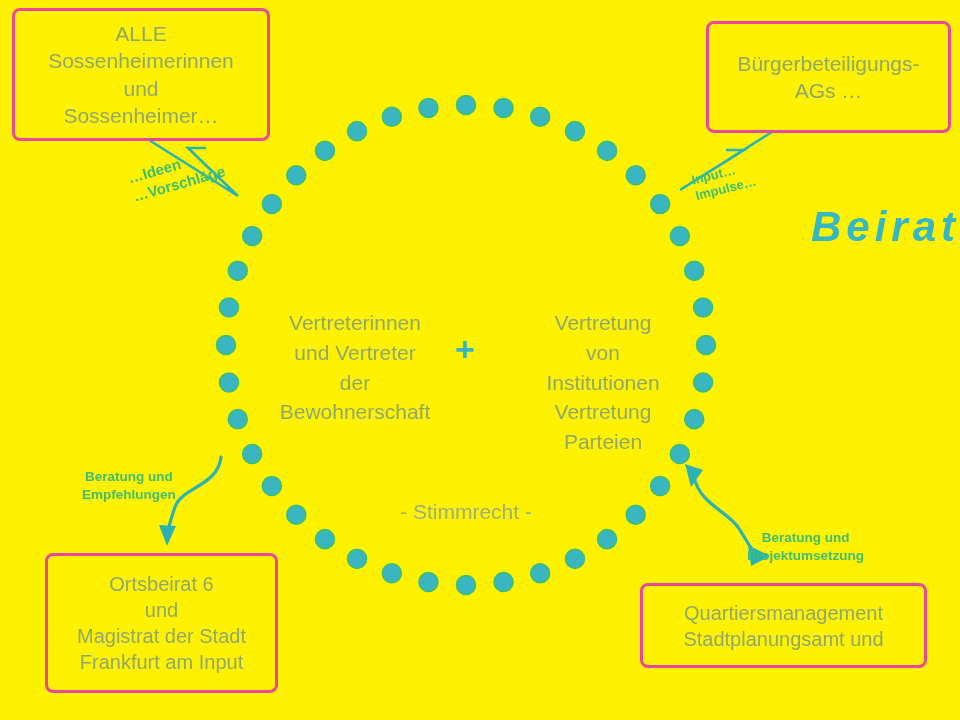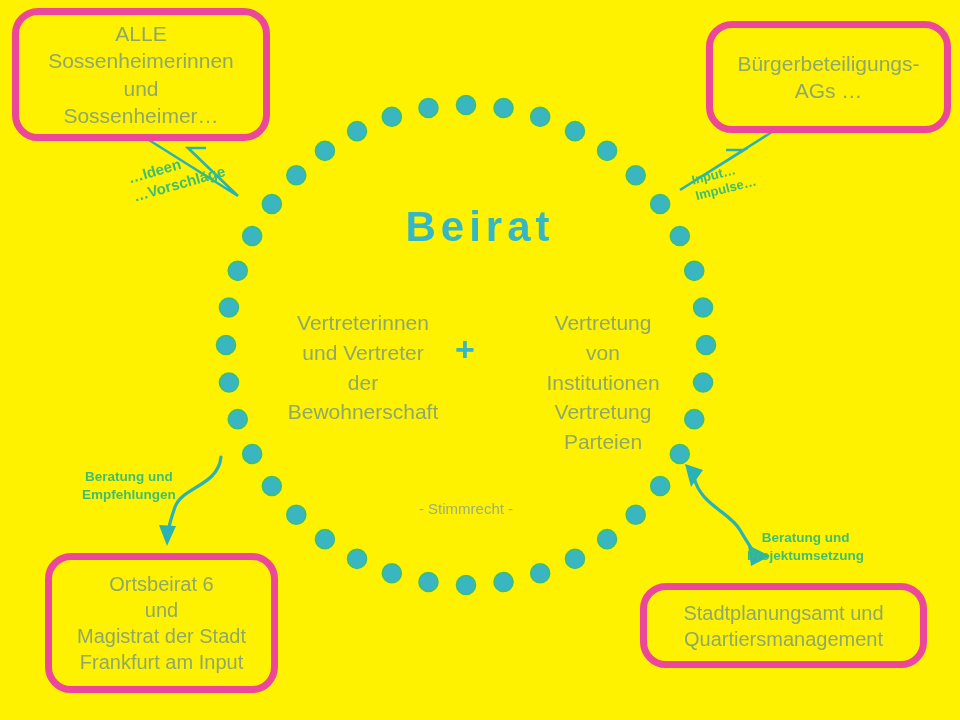--- a/index.html
+++ b/index.html
@@ -9,65 +9,66 @@
     font-family:"Liberation Sans", sans-serif;
     overflow:hidden;
     position:relative;
   }
   .stage{position:absolute;inset:0;width:960px;height:720px;}
 
   svg.layer{position:absolute;left:0;top:0;width:960px;height:720px;pointer-events:none;}
 
   .callout{
     position:absolute;
-    border:7px solid #ec4899;
-    border-radius:26px;
+    border:3px solid #ec4899;
+    border-radius:8px;
     background:#FFF200;
     box-sizing:border-box;
     display:flex;align-items:center;justify-content:center;
     text-align:center;
     color:#8FA86A;
     line-height:1.30;
   }
   #box-alle{ left:12px;  top:8px;   width:258px; height:133px; font-size:21px;}
   #box-buerger{ left:706px; top:15px; width:245px; height:112px; font-size:21px;margin-top:6px;}
   #box-ortsbeirat{ left:45px; top:553px; width:233px; height:140px; font-size:20px;}
   #box-stadt{ left:640px; top:583px; width:287px; height:85px; font-size:20px;}
 
   .centerwrap{position:absolute;left:0;top:0;width:960px;height:720px;}
 
   #title-beirat{
     position:absolute;left:0;top:203px;width:960px;
-    text-align:center;
+    text-align:right;
     font-size:42px;font-weight:bold;
     letter-spacing:5px;
     color:#36B7C4;
+    font-style:italic;
   }
 
   .colblock{
     position:absolute;
     text-align:center;
     color:#8FA86A;
     font-size:21px;
     line-height:1.42;
   }
-  #col-left{ left:246px; top:308px; width:234px;}
+  #col-left{ left:238px; top:308px; width:234px;}
   #col-right{ left:486px; top:308px; width:234px;}
 
   #plus-sign{
     position:absolute;left:443px;top:330px;width:44px;
     text-align:center;
     font-size:34px;font-weight:bold;
     color:#36B7C4;
   }
 
   #stimmrecht{
     position:absolute;left:316px;top:500px;width:300px;
     text-align:center;
-    font-size:15px;
+    font-size:21px;
     color:#9DAE77;
   }
 
   .rot-label{
     position:absolute;
     font-weight:bold;
     color:#3FBE73;
     line-height:1.25;
     white-space:nowrap;
   }
@@ -170,22 +171,22 @@
     <div>
       <span class="ln">Ortsbeirat 6</span>
       <span class="ln">und</span>
       <span class="ln">Magistrat der Stadt</span>
       <span class="ln">Frankfurt am Input</span>
     </div>
   </div>
 
   <div class="callout" id="box-stadt">
     <div>
+      <span class="ln">Quartiersmanagement</span>
       <span class="ln">Stadtplanungsamt und</span>
-      <span class="ln">Quartiersmanagement</span>
     </div>
   </div>
 
   <div class="centerwrap">
     <div id="title-beirat">Beirat</div>
 
     <div class="colblock" id="col-left">
       <span class="ln">Vertreterinnen</span>
       <span class="ln">und Vertreter</span>
       <span class="ln">der</span>

